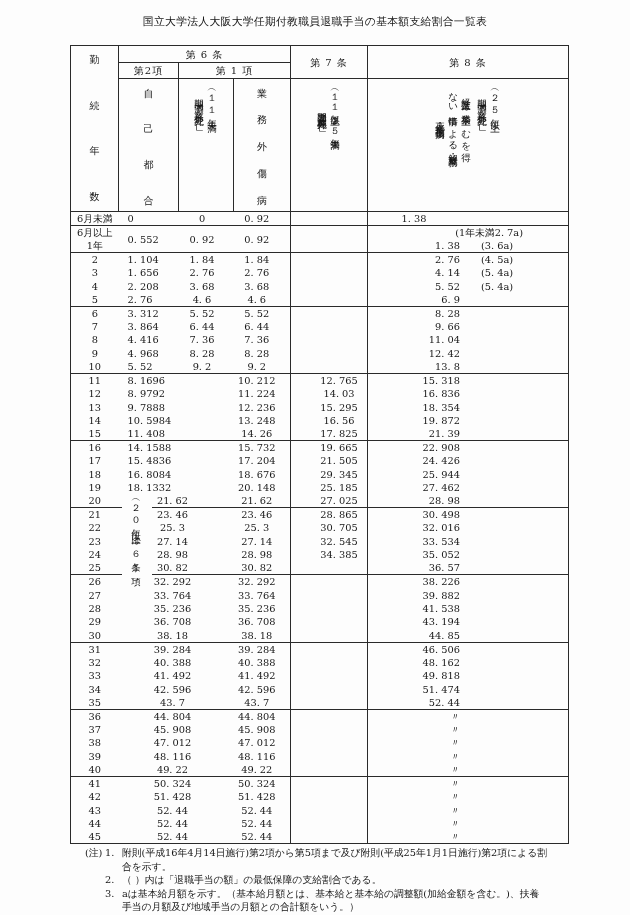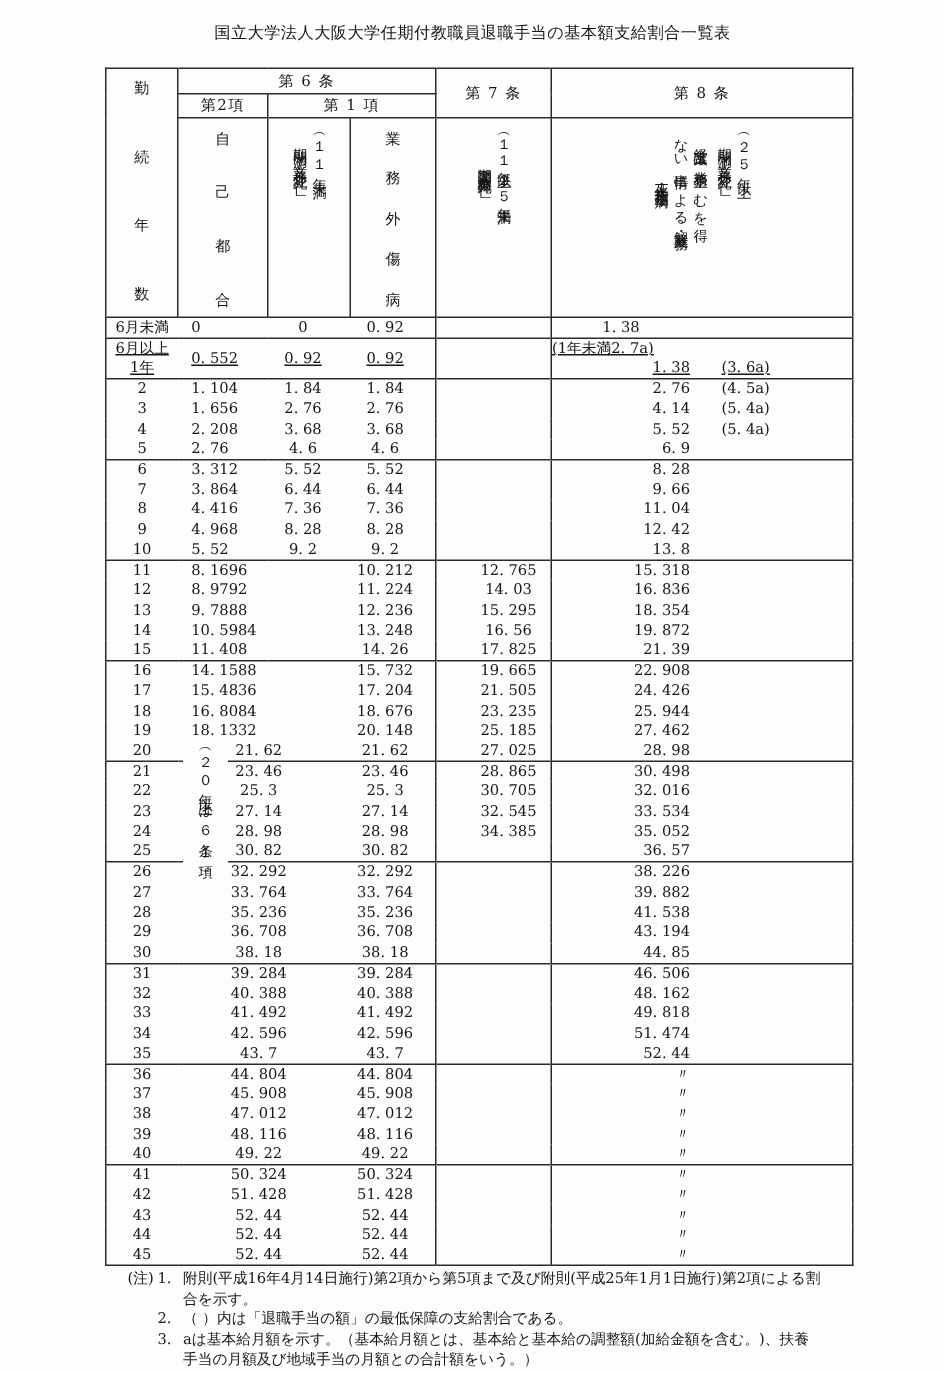--- a/index.html
+++ b/index.html
@@ -18,33 +18,33 @@
   th.art{text-align:center;vertical-align:middle;font-size:10px;letter-spacing:1px;}
   th.vtop{vertical-align:top;text-align:center;padding-top:6px;}
   .dist{display:flex;flex-direction:column;justify-content:space-between;
         align-items:center;margin:0 auto;font-size:10px;}
   .disty{height:150px;padding:7px 0 8px;}
   .dist5{height:120px;margin-top:3px;}
   .vblock{writing-mode:vertical-rl;text-orientation:mixed;white-space:pre;
           display:inline-block;font-size:9.5px;line-height:13px;letter-spacing:2.4px;}
   .ls1{letter-spacing:1px;}
   .a8wrap{display:flex;justify-content:center;align-items:flex-start;gap:3px;}
-  tbody tr{height:13.4px;} tbody tr.two{height:26.8px;text-decoration:underline;}
+  tbody tr{height:13.4px;} tbody tr.two{height:26.8px;}
   tbody tr.gs td{border-top:1px solid #2a2a2a;}
   td.cy{text-align:center;white-space:pre-line;}
   td.c2{text-align:left;padding-left:9px;}
   td.c3{text-align:center;padding-right:8px;}
   td.c4{text-align:center;padding-right:10px;}
   td.c5{text-align:center;padding-left:20px;}
   td.cm{text-align:center;padding-right:7px;position:relative;}
   .c8row{display:flex;align-items:baseline;}
   .c8v{width:92px;text-align:right;flex:0 0 92px;}
   .c8v.cen{text-align:center;}
   .c8p{padding-left:21px;}
-  .pre8{width:155px;text-align:left;}
+  .pre8{width:155px;text-align:right;}
   .mnote{position:absolute;left:3px;top:1px;width:30px;height:146px;background:#fdfdfd;
          display:flex;justify-content:center;align-items:flex-start;z-index:3;}
   .mnote .vblock{letter-spacing:2.6px;}
   .notes{position:absolute;left:85px;top:846px;width:492px;font-size:9.8px;line-height:13.6px;}
   .nrow{display:flex;align-items:flex-start;}
   .npre{flex:0 0 20px;}
   .nnum{flex:0 0 17px;}
   .ntxt{white-space:pre;}
 </style>
 </head>
@@ -352,21 +352,21 @@
               <span class="c8v">24. 426</span>
               <span class="c8p"></span>
             </div>
           </td>
         </tr>
         <tr>
           <td class="cy">18</td>
           <td class="c2">16. 8084</td>
           <td class="c3"></td>
           <td class="c4 bR">18. 676</td>
-          <td class="c5 bR">23. 235</td>
+          <td class="c5 bR">29. 345</td>
           <td class="">
             <div class="c8row">
               <span class="c8v">25. 944</span>
               <span class="c8p"></span>
             </div>
           </td>
         </tr>
         <tr>
           <td class="cy">19</td>
           <td class="c2">18. 1332</td>

